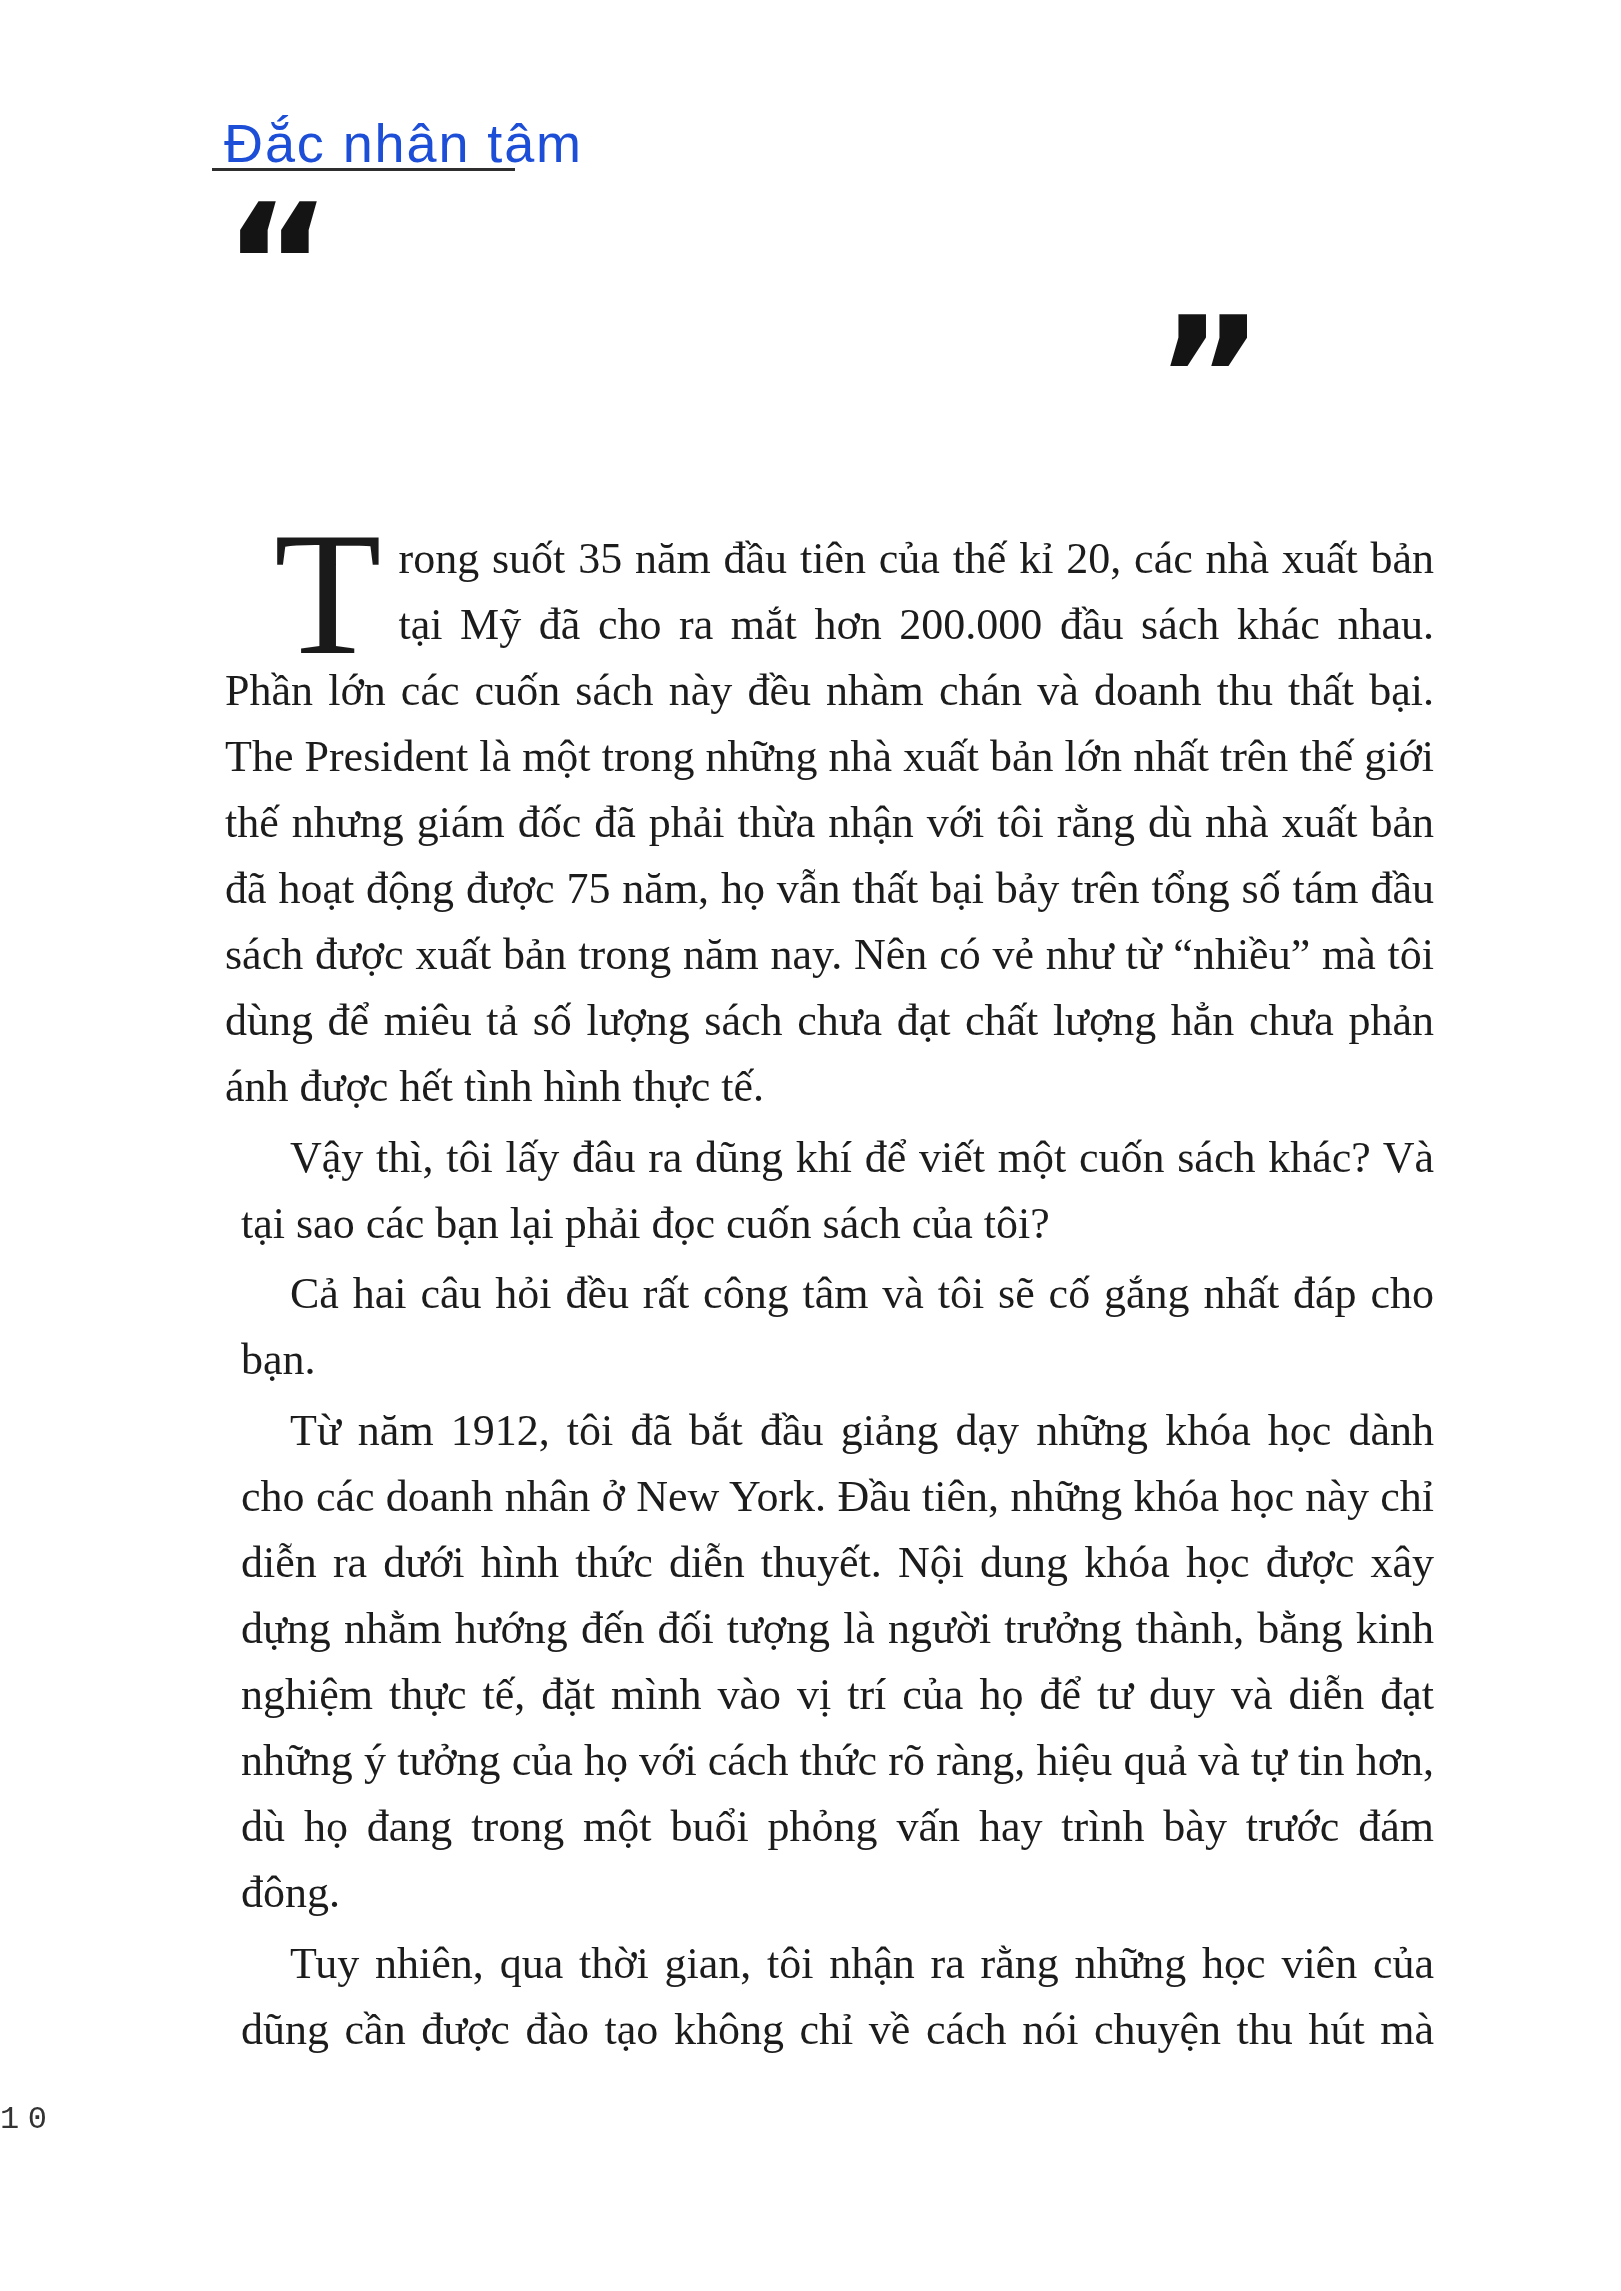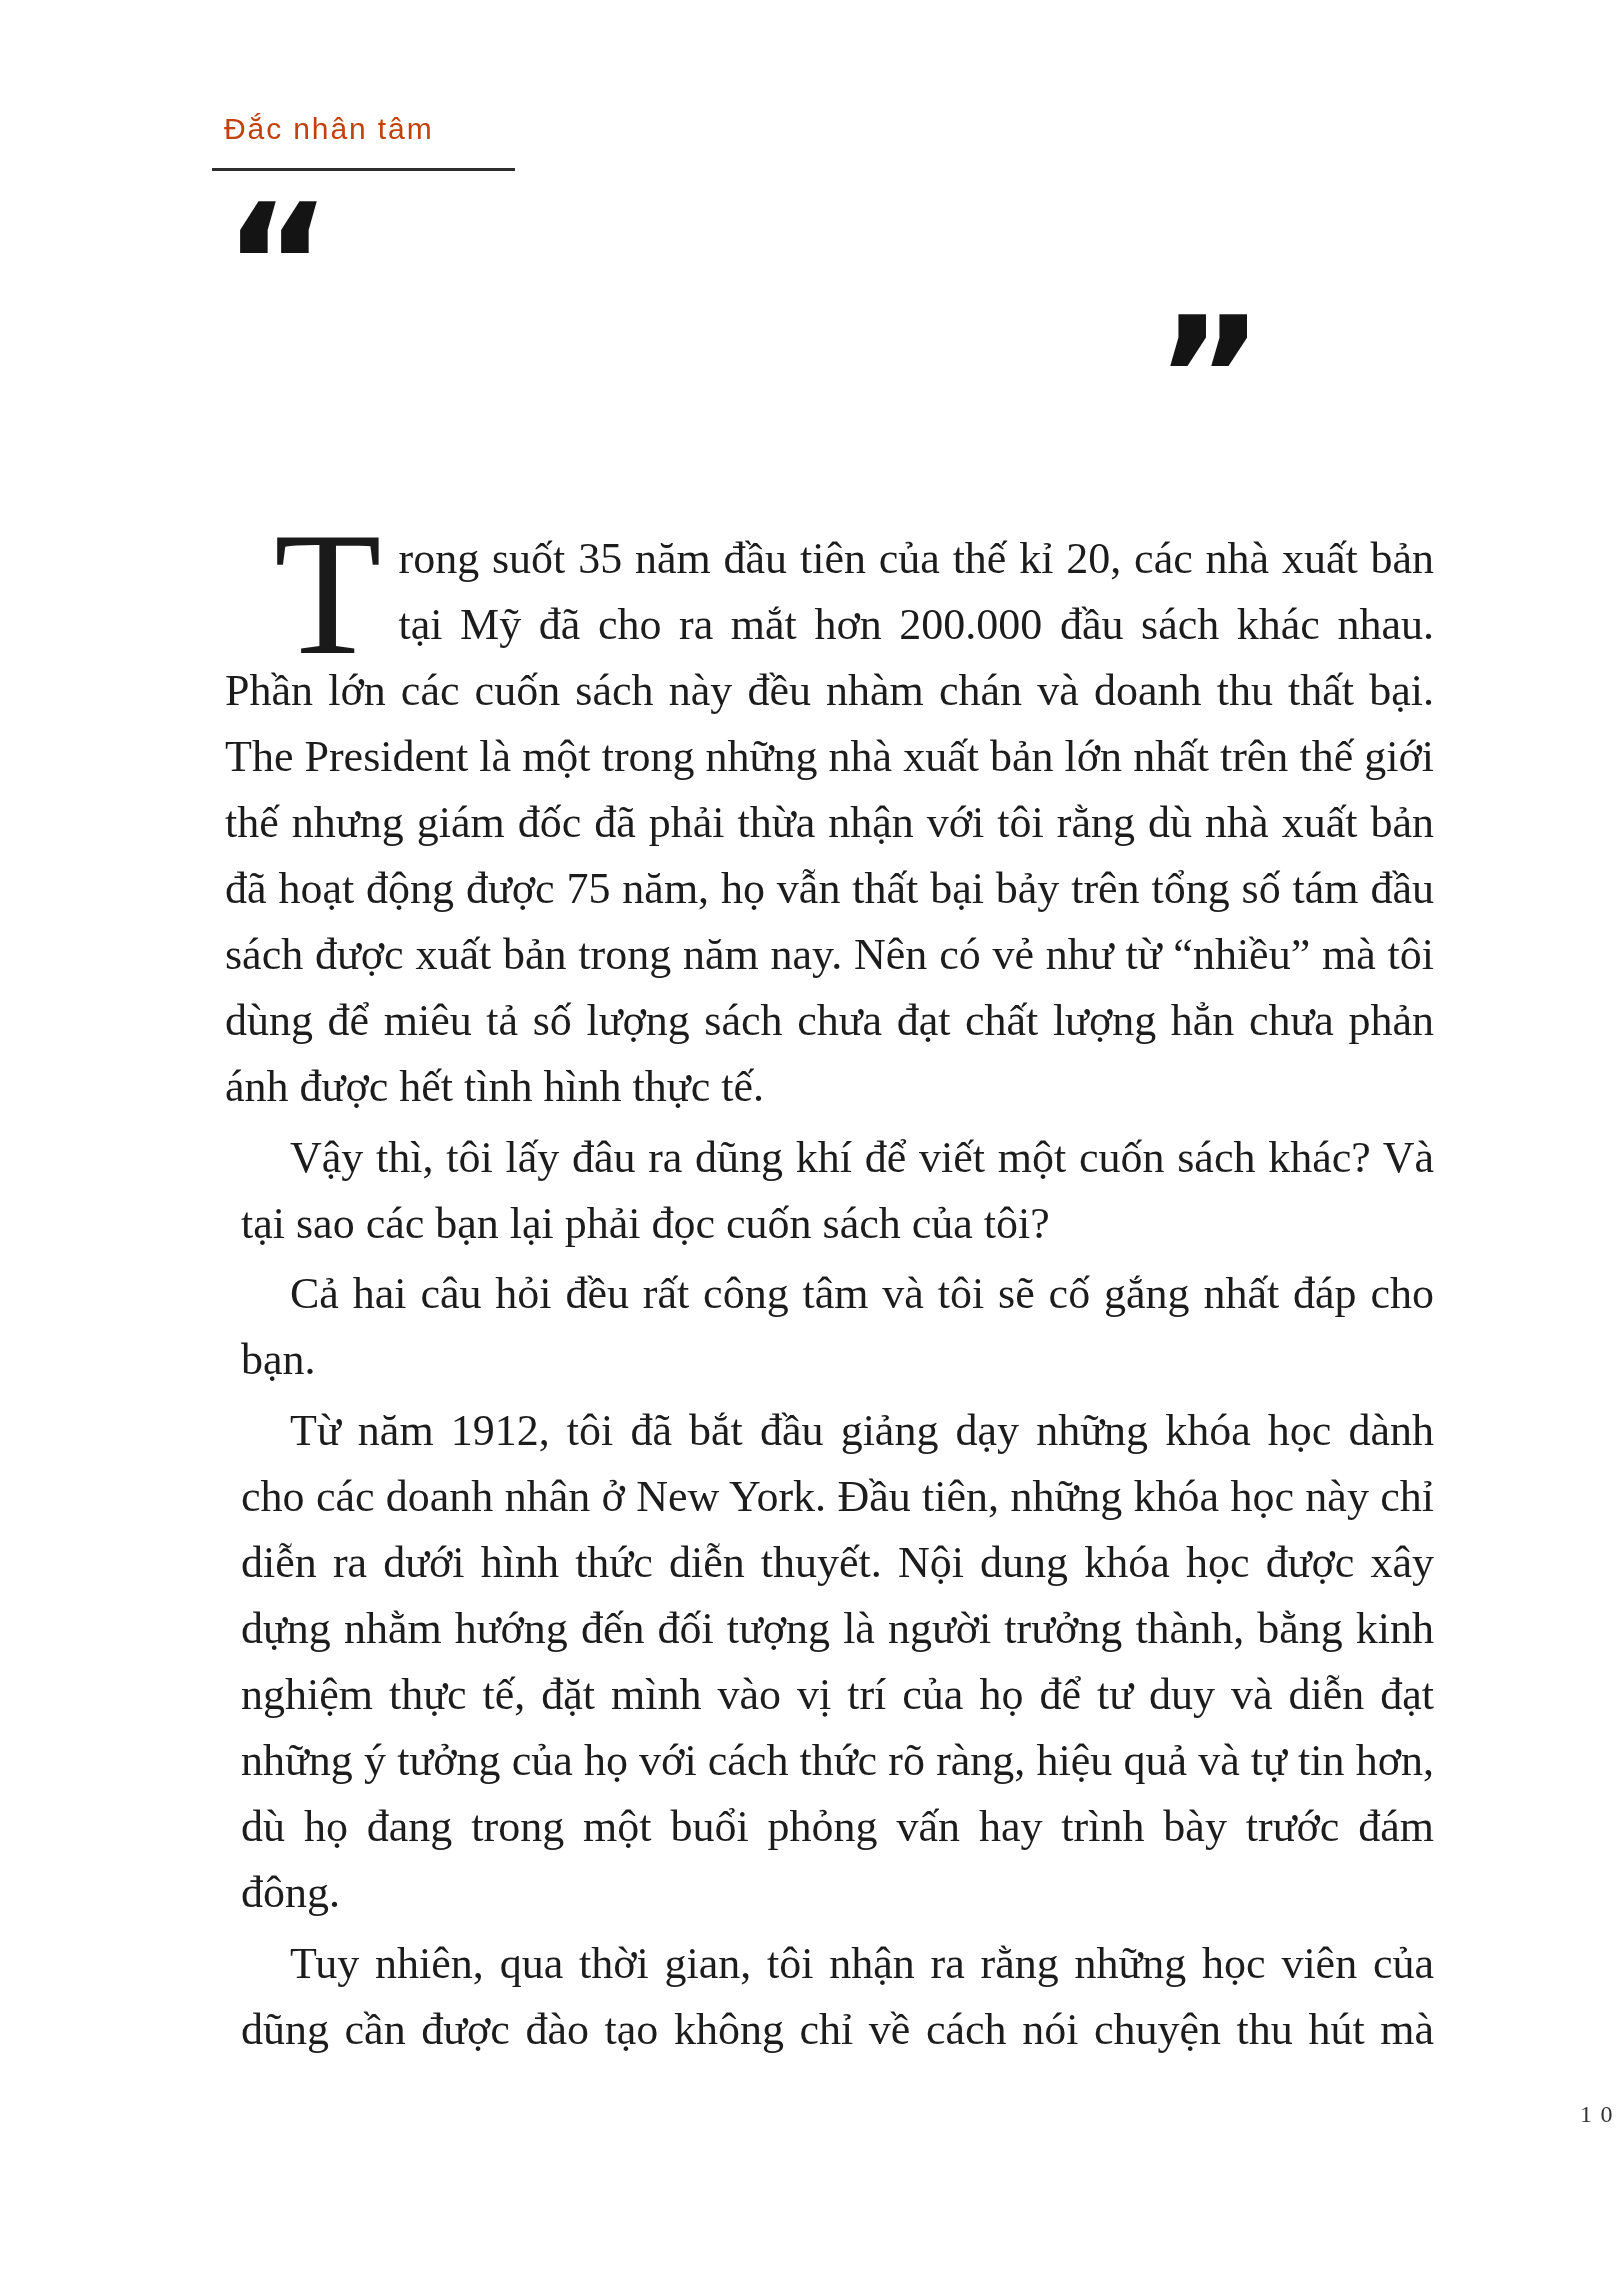--- a/index.html
+++ b/index.html
@@ -9,22 +9,22 @@
     margin:0 auto;
     background:#ffffff;
     overflow:hidden;
     font-family:"Liberation Serif","DejaVu Serif",serif;
   }
 
   
   .running-head {
     position:absolute; left:224px; top:112px;
     font-family:"Liberation Sans","DejaVu Sans",sans-serif;
-    font-weight:300; font-size:30px; letter-spacing:1.9px;
-    color:#c2410c; white-space:nowrap;
+    font-weight:300; font-size:54px; letter-spacing:1.9px;
+    color:#1d4ed8; white-space:nowrap;
   }
   .running-head-rule {
     position:absolute; left:212px; top:168px;
     width:303px; height:2.8px; background:#2e2e2e;
   }
 
   
   .banner {
     position:absolute; left:225px; top:246px;
     width:997px; height:112px;
@@ -64,23 +64,23 @@
     float:left;
     font-size:176px; line-height:119px;
     padding:7.6px 17px 0 0;
     margin-left:49px;
     color:#1a1a1a;
   }
 
   
   .page-number {
     position:absolute; left:0; right:0; top:2101px;
-    text-align:right;
-    font-family:Liberation Serif, serif;
-    font-weight:300; font-size:24px; letter-spacing:8.5px;
+    text-align:left;
+    font-family:Liberation Mono, monospace;
+    font-weight:300; font-size:32px; letter-spacing:8.5px;
     color:#333333;
   }
 </style>
 </head>
 <body>
 
 <div class="page">
 
   <div class="running-head">Đắc nhân tâm</div>
   <div class="running-head-rule"></div>

